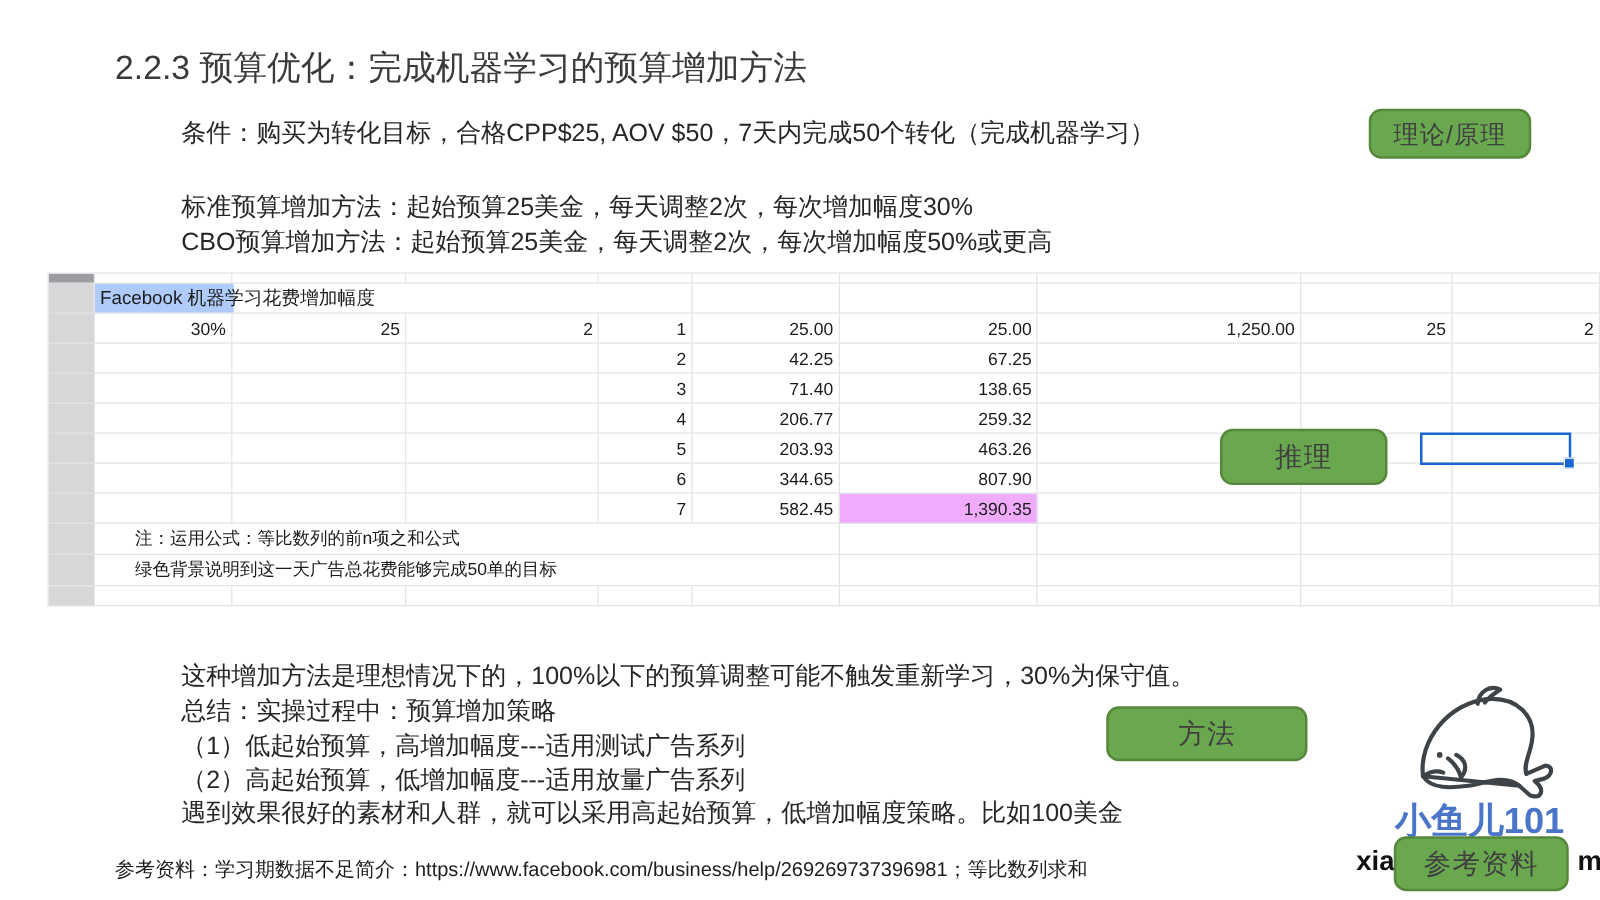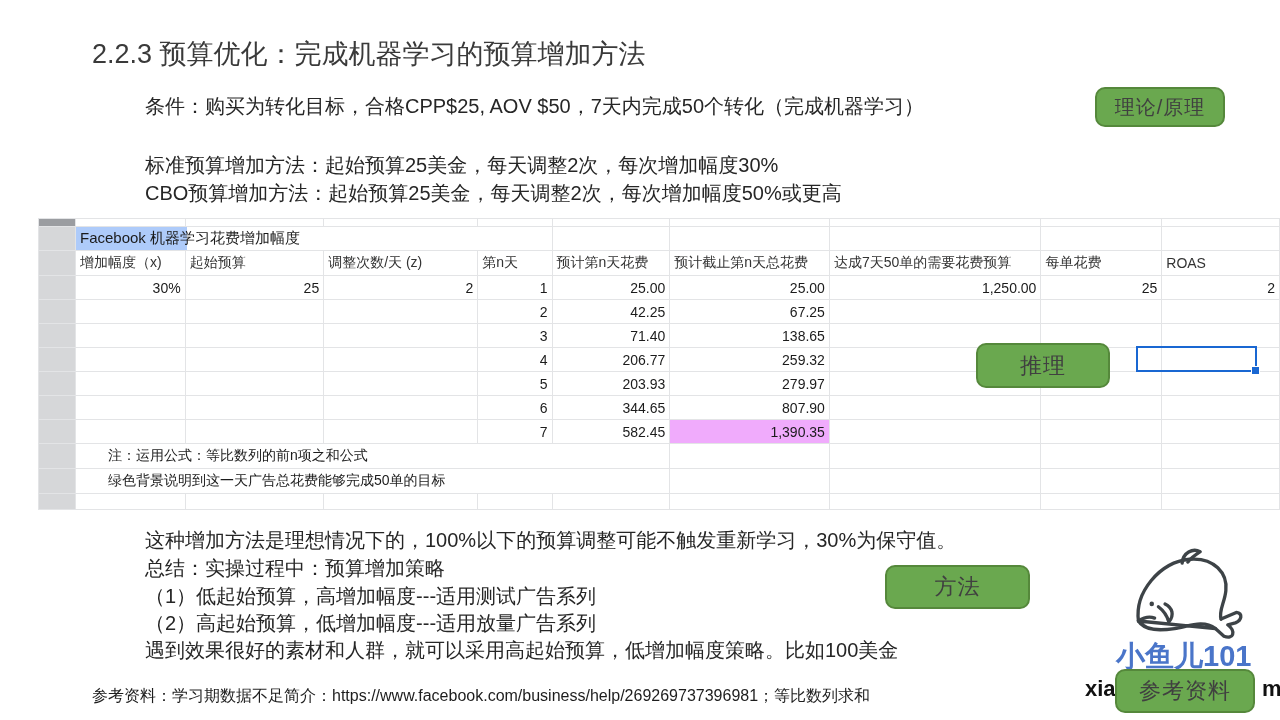--- a/index.html
+++ b/index.html
@@ -14,21 +14,21 @@
   .method-line-1{left:145px;top:152px;font-size:20px;white-space:nowrap;}
   .method-line-2{left:145px;top:180px;font-size:20px;white-space:nowrap;}
 
   .badge{
     position:absolute;background:#6aa84f;border:2px solid #55883b;border-radius:10px;
     color:#404040;display:flex;align-items:center;justify-content:center;
     box-sizing:border-box;z-index:6;letter-spacing:1px;
   }
   .badge-theory{left:1095px;top:87px;width:130px;height:40px;font-size:20px;}
   .badge-reasoning{left:976px;top:343px;width:134px;height:45px;font-size:22px;}
-  .badge-method{left:885px;top:565px;width:145px;height:44px;font-size:22px;}
+  .badge-method{left:885px;top:565px;width:161px;height:44px;font-size:22px;}
   .badge-reference{left:1115px;top:669px;width:140px;height:44px;font-size:22px;z-index:10;}
 
   
   .sheet-wrap{position:absolute;left:38px;top:218px;z-index:1;}
   table.sheet{border-collapse:collapse;table-layout:fixed;background:#fff;font-size:14px;color:#1b1b1b;}
   table.sheet td{border:1px solid #e3e4e6;height:24px;padding:0 4px;white-space:nowrap;overflow:visible;box-sizing:border-box;}
   td.gutter{background:#d6d7d9;border-color:#c6c7c9;padding:0;}
   td.gutter-dark{background:#9b9da1;}
   tr.r-top td{height:8px;}
   tr.r-bottom td{height:16px;}
@@ -109,32 +109,20 @@
         <td class="caption-cell" colspan="4">
           <span class="a1-bg"></span>
           <span class="caption-text">Facebook 机器学习花费增加幅度</span>
         </td>
         <td></td>
           <td></td>
         <td></td>
           <td></td>
         <td></td>
       </tr>
-      <tr class="r-head">
-        <td class="gutter"></td>
-        <td>增加幅度（x)</td>
-        <td>起始预算</td>
-        <td>调整次数/天 (z)</td>
-        <td>第n天</td>
-        <td>预计第n天花费</td>
-        <td>预计截止第n天总花费</td>
-        <td>达成7天50单的需要花费预算</td>
-        <td>每单花费</td>
-        <td>ROAS</td>
-      </tr>
     </tbody>
     <tbody id="data-rows">
         <tr>
           <td class="gutter"></td>
           <td class="num">30%</td>
           <td class="num">25</td>
           <td class="num">2</td>
           <td class="num">1</td>
           <td class="num">25.00</td>
           <td class="num">25.00</td>
@@ -178,21 +166,21 @@
           <td class="num"></td>
           <td class="num"></td>
         </tr>
         <tr>
           <td class="gutter"></td>
           <td class="num"></td>
           <td class="num"></td>
           <td class="num"></td>
           <td class="num">5</td>
           <td class="num">203.93</td>
-          <td class="num">279.97</td>
+          <td class="num">463.26</td>
           <td class="num"></td>
           <td class="num"></td>
           <td class="num"></td>
         </tr>
         <tr>
           <td class="gutter"></td>
           <td class="num"></td>
           <td class="num"></td>
           <td class="num"></td>
           <td class="num">6</td>

